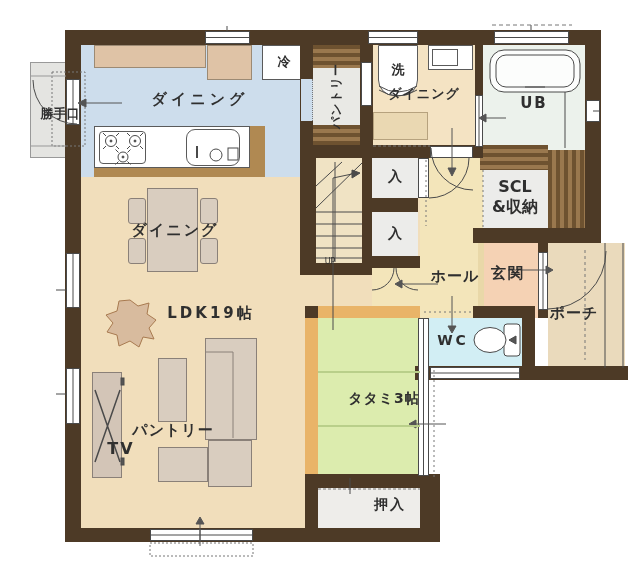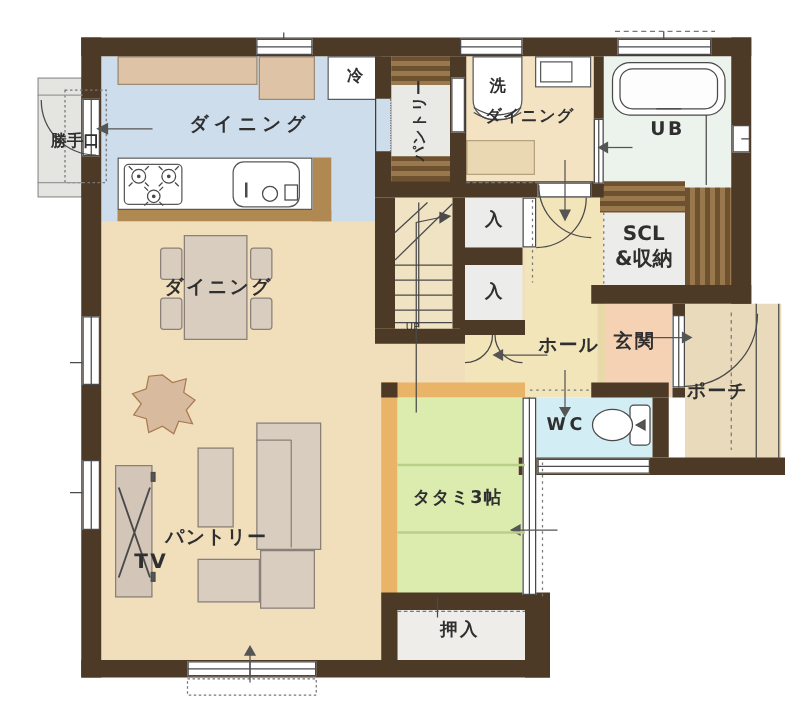--- a/index.html
+++ b/index.html
@@ -220,23 +220,24 @@
   <div class="label" style="left:284px;top:62px;font-size:13px;">冷</div>
   <div class="label vertical-label" style="left:336px;top:96px;font-size:12px;letter-spacing:1px;">パントリー</div>
   <div class="label" style="left:398px;top:70px;font-size:13px;">洗</div>
   <div class="label" style="left:424px;top:94px;font-size:13px;letter-spacing:1px;">ダイニング</div>
   <div class="label" style="left:534px;top:103px;font-size:15px;letter-spacing:2px;">UB</div>
   <div class="label" style="left:395px;top:177px;font-size:14px;">入</div>
   <div class="label" style="left:395px;top:234px;font-size:14px;">入</div>
   <div class="label" style="left:515px;top:197px;font-size:16px;">SCL
 &amp;収納</div>
   <div class="label" style="left:175px;top:230px;font-size:15px;letter-spacing:2px;">ダイニング</div>
+  <div class="label" style="left:211px;top:313px;font-size:15px;letter-spacing:3px;">LDK19帖</div>
   <div class="label" style="left:455px;top:276px;font-size:15px;letter-spacing:1px;">ホール</div>
   <div class="label" style="left:508px;top:273px;font-size:15px;letter-spacing:2px;">玄関</div>
   <div class="label" style="left:574px;top:313px;font-size:15px;letter-spacing:1px;">ポーチ</div>
   <div class="label" style="left:453px;top:341px;font-size:14px;letter-spacing:3px;">WC</div>
-  <div class="label" style="left:366px;top:399px;font-size:14px;letter-spacing:1px;">タタミ3帖</div>
+  <div class="label" style="left:384px;top:399px;font-size:14px;letter-spacing:1px;">タタミ3帖</div>
   <div class="label" style="left:173px;top:430px;font-size:15px;letter-spacing:1px;">パントリー</div>
   <div class="label" style="left:121px;top:449px;font-size:16px;letter-spacing:2px;">TV</div>
-  <div class="label" style="left:368px;top:505px;font-size:14px;letter-spacing:2px;">押入</div>
+  <div class="label" style="left:390px;top:505px;font-size:14px;letter-spacing:2px;">押入</div>
   <div class="label" style="left:330px;top:262px;font-size:8px;font-weight:normal;">UP</div>
 
 </div>
 
 </body></html>

